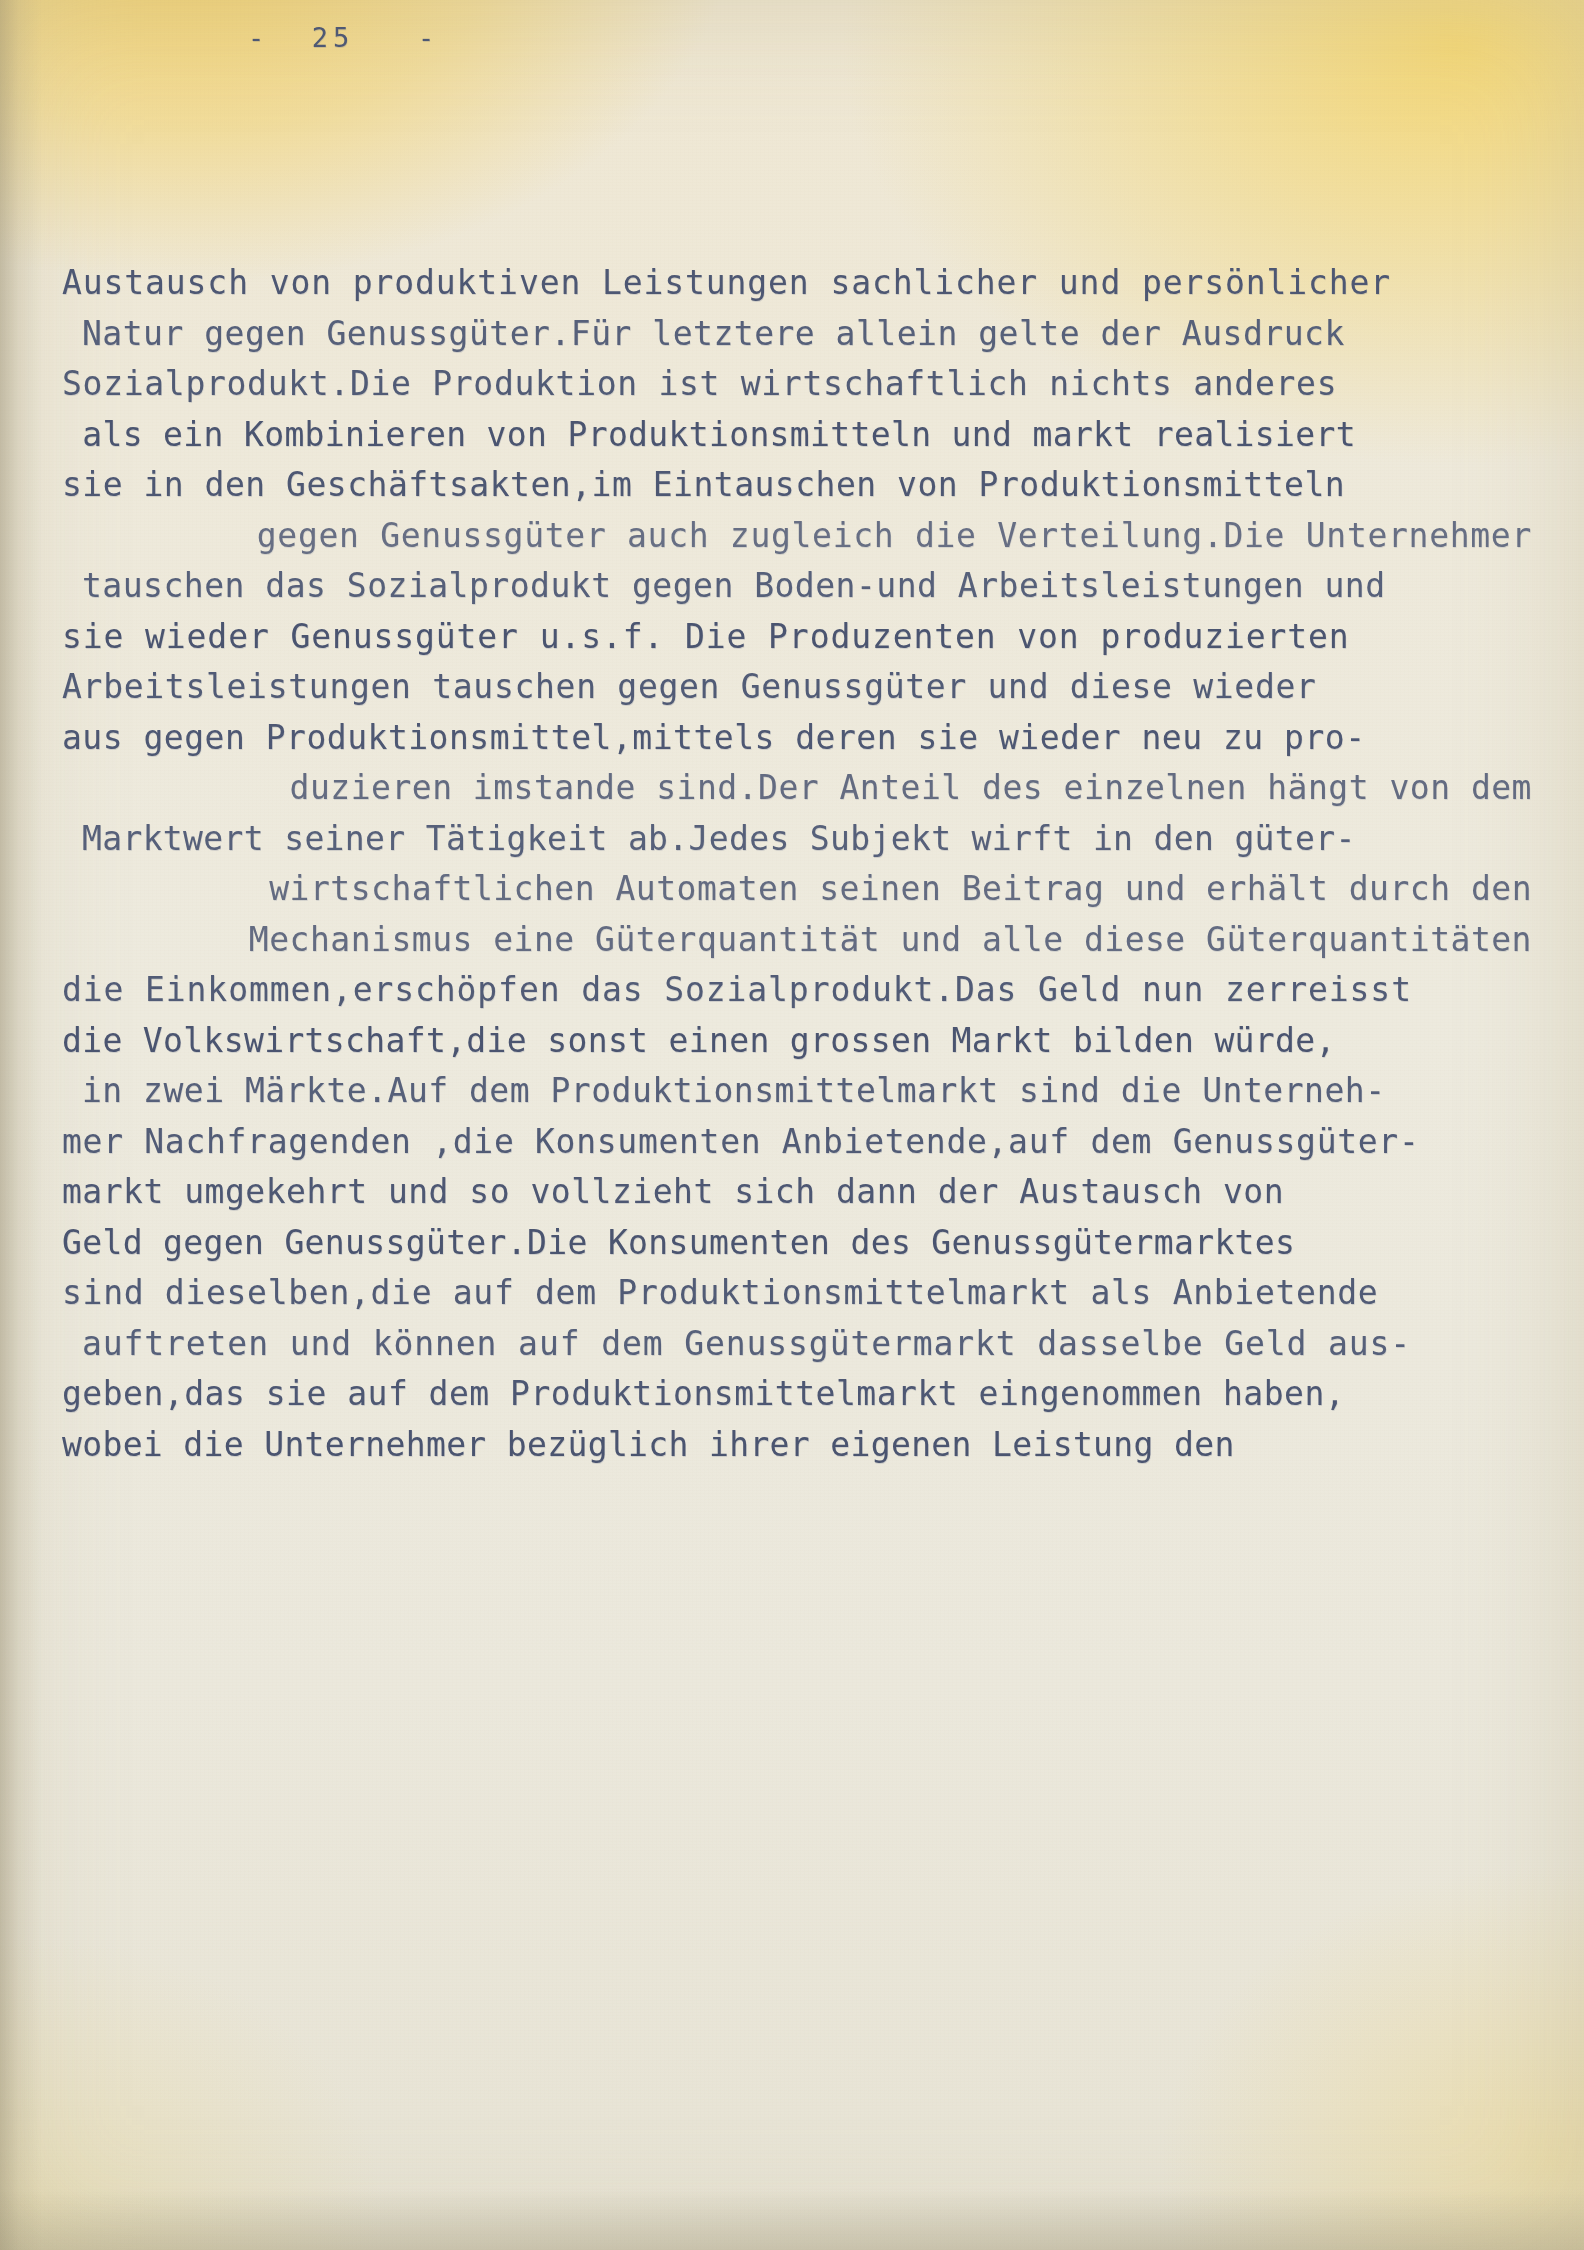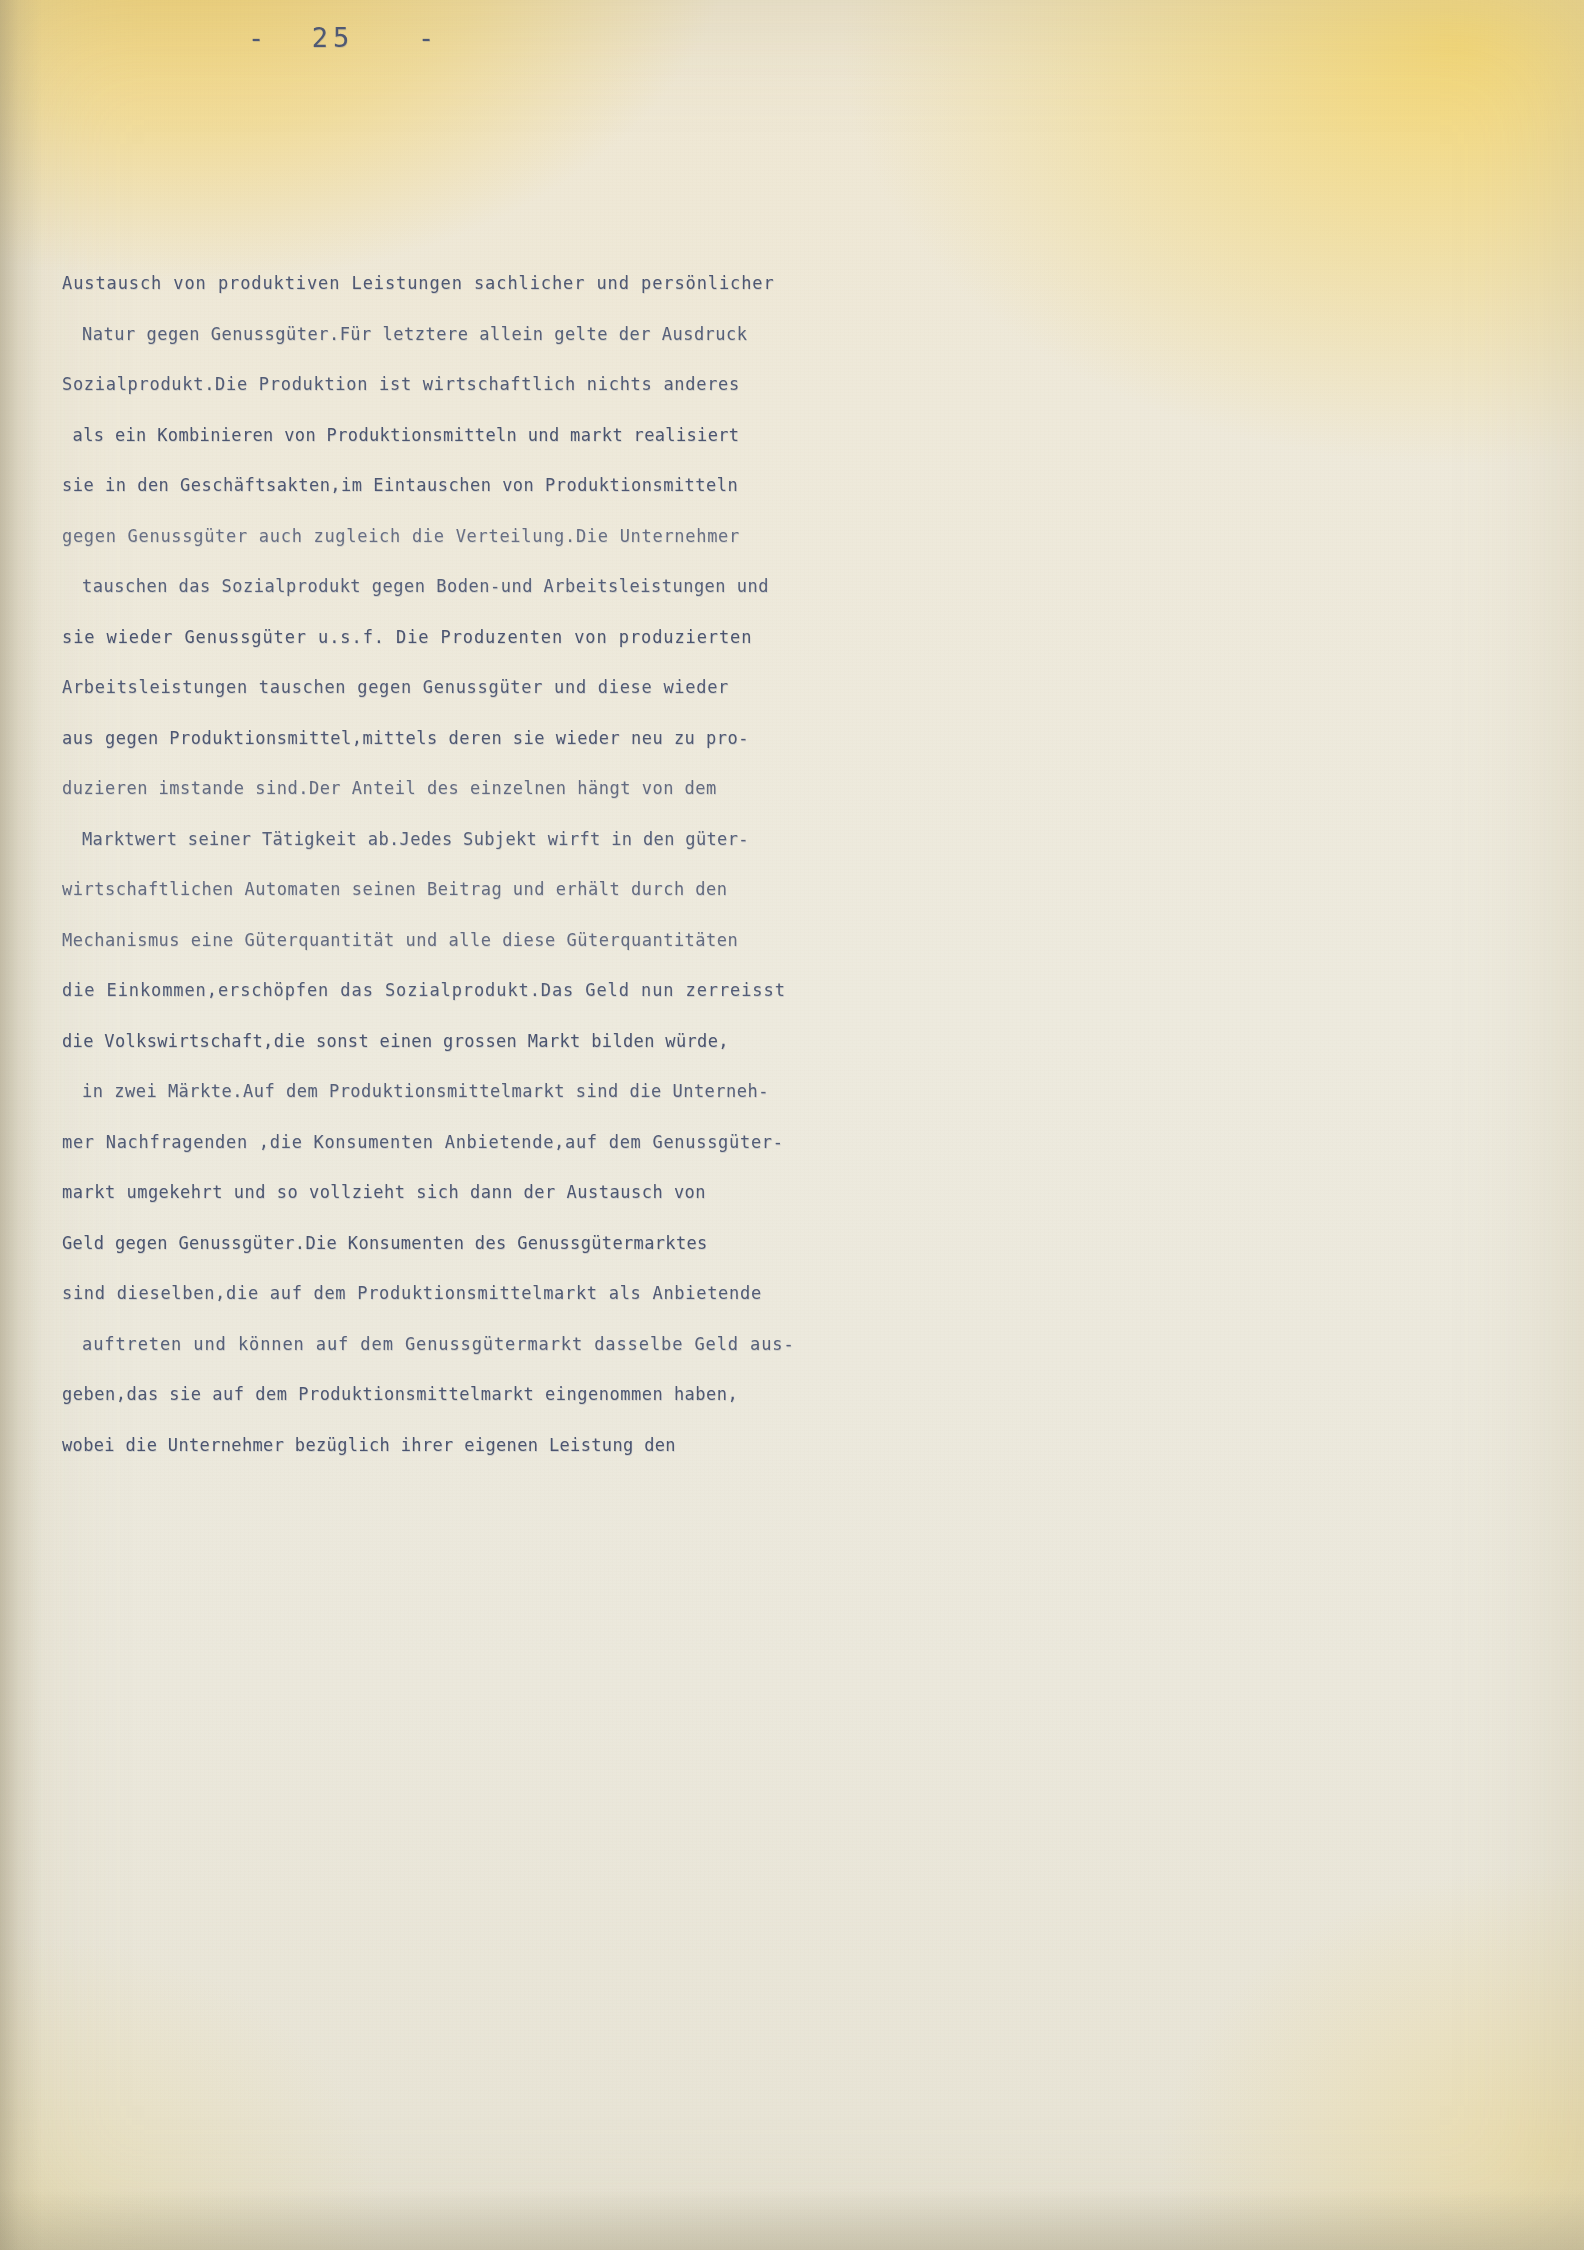--- a/index.html
+++ b/index.html
@@ -76,33 +76,33 @@
 
   #body-text {
     position: absolute;
     left: 62px;
     top: 258px;
     width: 1470px;
   }
 
   .line {
     height: 50.5px;
-    font-size: 17px;
+    font-size: 33px;
     line-height: 50.5px;
     white-space: pre;
     color: #4d5773;
   }
 
   
   .line:nth-child(3n)   { letter-spacing: 0.7px; color: #515b76; }
   .line:nth-child(4n)   { letter-spacing: 0.35px; color: #4a5470; }
   .line:nth-child(5n+2) { color: #56607a; margin-left: 20px; }
   .line:nth-child(7n+1) { letter-spacing: 0.9px; }
 
-  .faded { opacity: 0.86; }
+  .faded { opacity: 0.86; text-align: right; }
 </style>
 </head>
 <body>
 
 <div id="page">
 
   <div id="edge-left"></div>
   <div id="edge-bottom"></div>
 
   <div id="page-number" class="typed">-  25   -</div>

